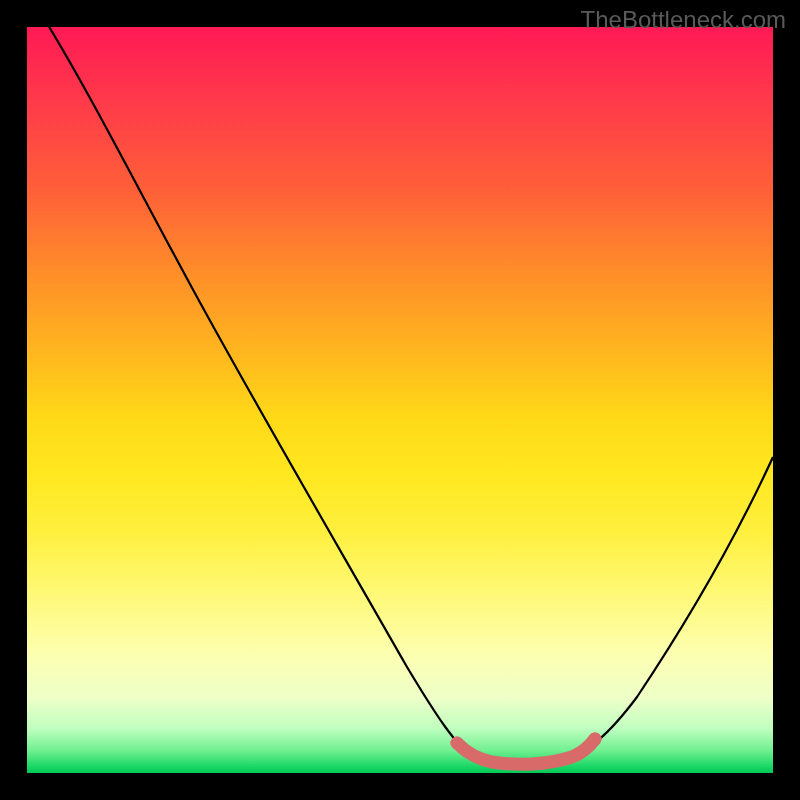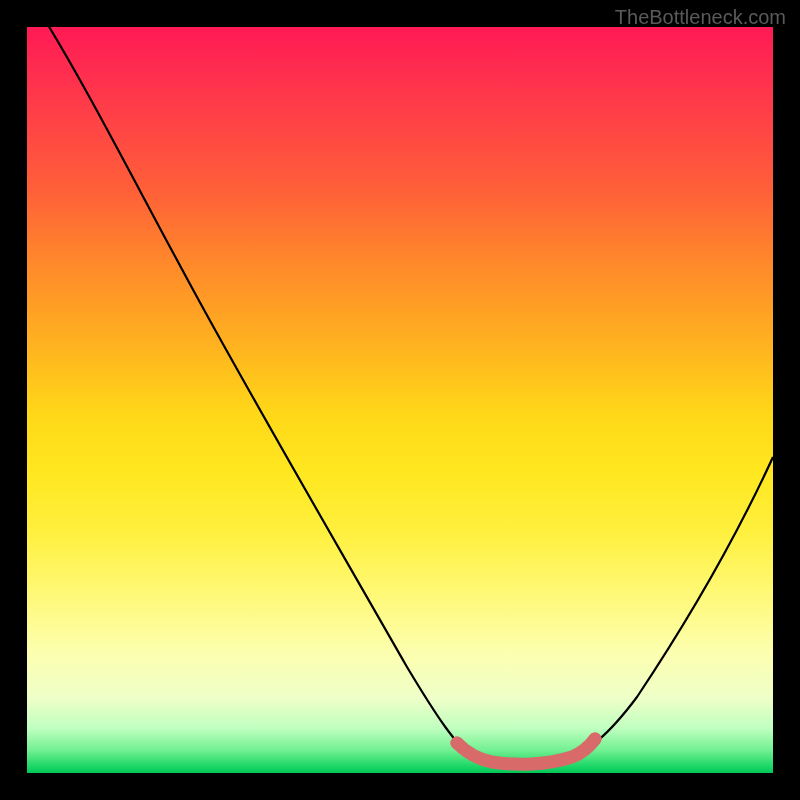--- a/index.html
+++ b/index.html
@@ -9,21 +9,21 @@
     background: #000;
     position: relative;
     font-family: Arial, sans-serif;
     overflow: hidden;
   }
   .watermark {
     position: absolute;
     top: 6px;
     right: 14px;
     color: #5a5a5a;
-    font-size: 20px;
+    font-size: 24px;
     font-weight: 500;
     z-index: 10;
   }
   .plot-area {
     position: absolute;
     left: 27px;
     top: 27px;
     width: 746px;
     height: 746px;
     background: linear-gradient(to bottom,

